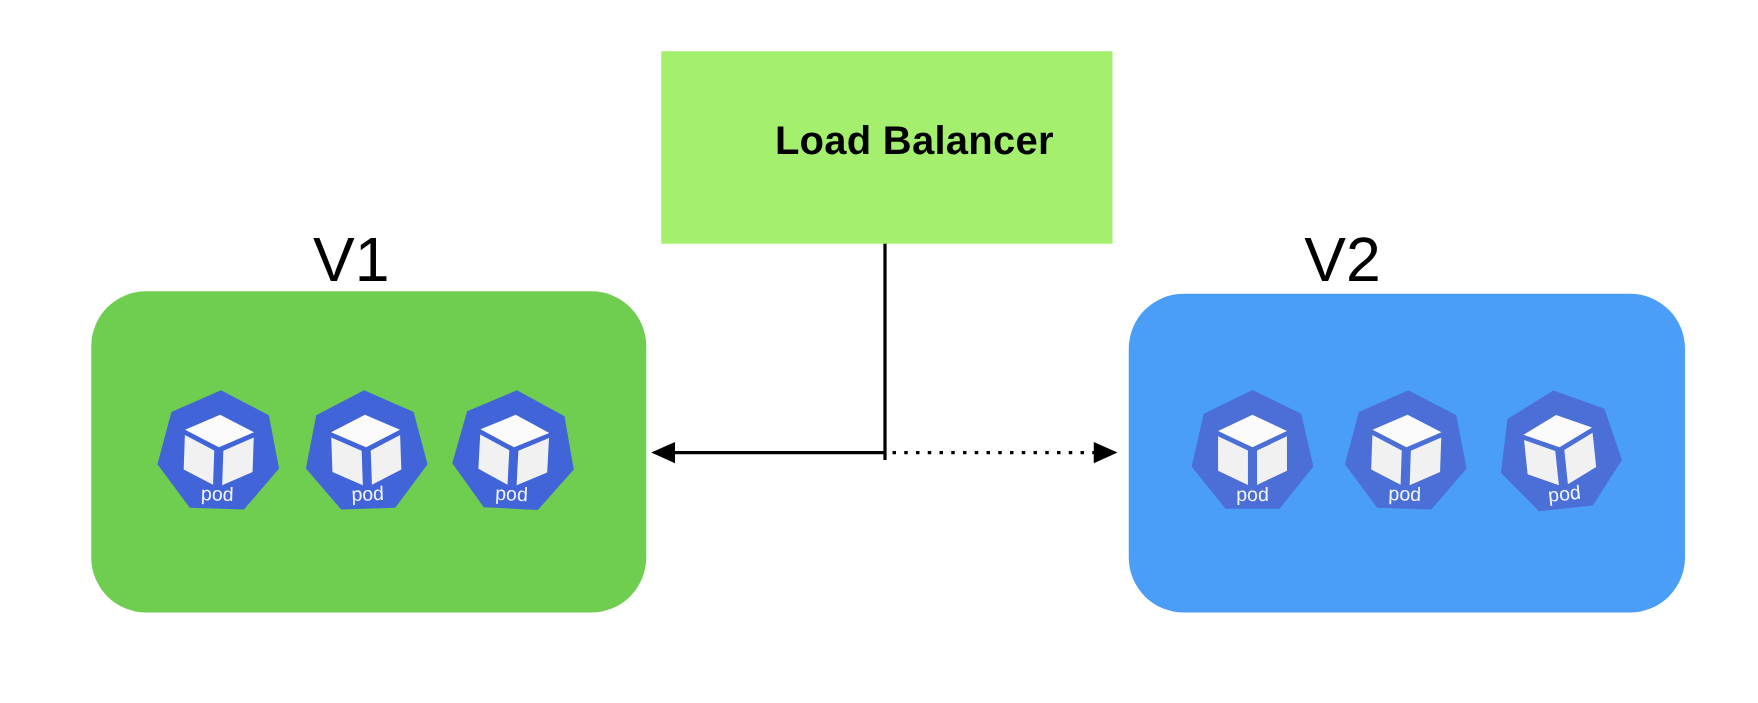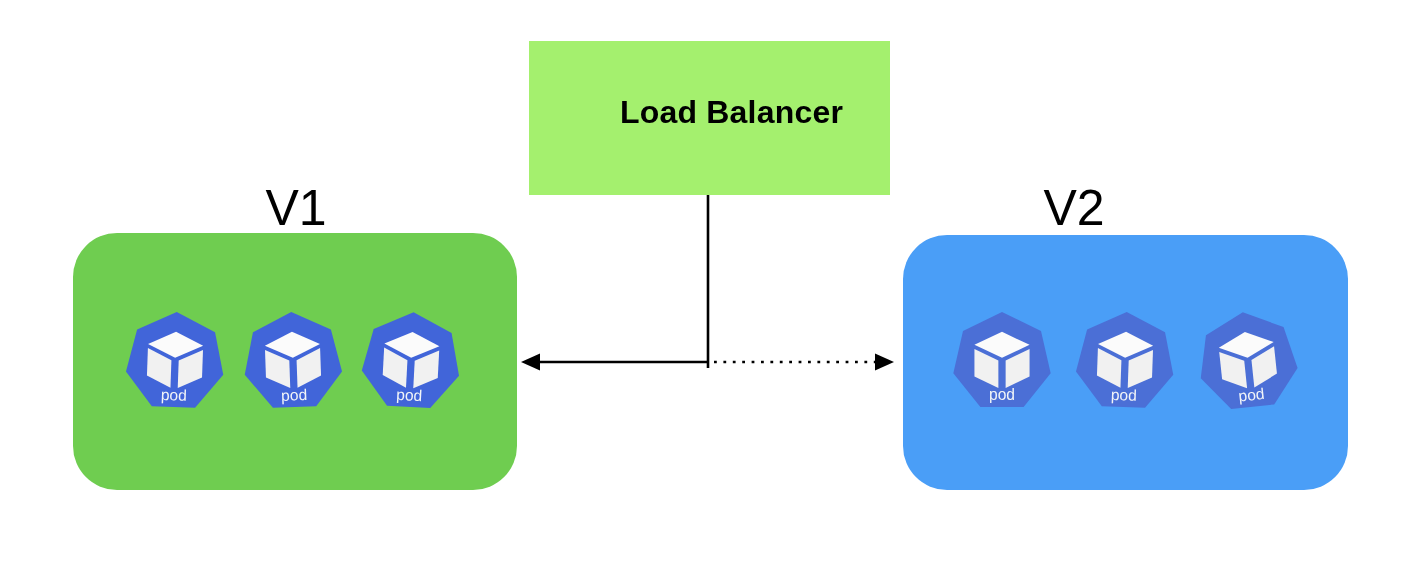--- a/index.html
+++ b/index.html
@@ -29,21 +29,21 @@
   
   .group-box { position: absolute; border-radius: 44px; }
   .v1-box { left: 73px;  top: 233px; width: 444px; height: 257px; background: #6fcd50; }
   .v2-box { left: 903px; top: 235px; width: 445px; height: 255px; background: #4a9ef7; }
 
   .group-label {
     position: absolute; top: 183px; width: 160px;
     text-align: center;
     font-size: 50px; font-weight: 400; color: #000000; line-height: 1;
   }
-  .v1-label { left: 216px; }
+  .v1-label { left: 201px; }
   .v2-label { left: 994px; }
 
   
   .pod-wrap { position: absolute; width: 104px; height: 104px; top: 310px; }
   .pod-wrap svg { width: 100%; height: 100%; display: block; }
   .pod-cube-top  { fill: #fbfbfb; }
   .pod-cube-side { fill: #f1f1f1; }
   .pod-text {
     fill: #f2f5f8; font-family: "Liberation Sans", sans-serif;
     font-size: 15px; text-anchor: middle;

